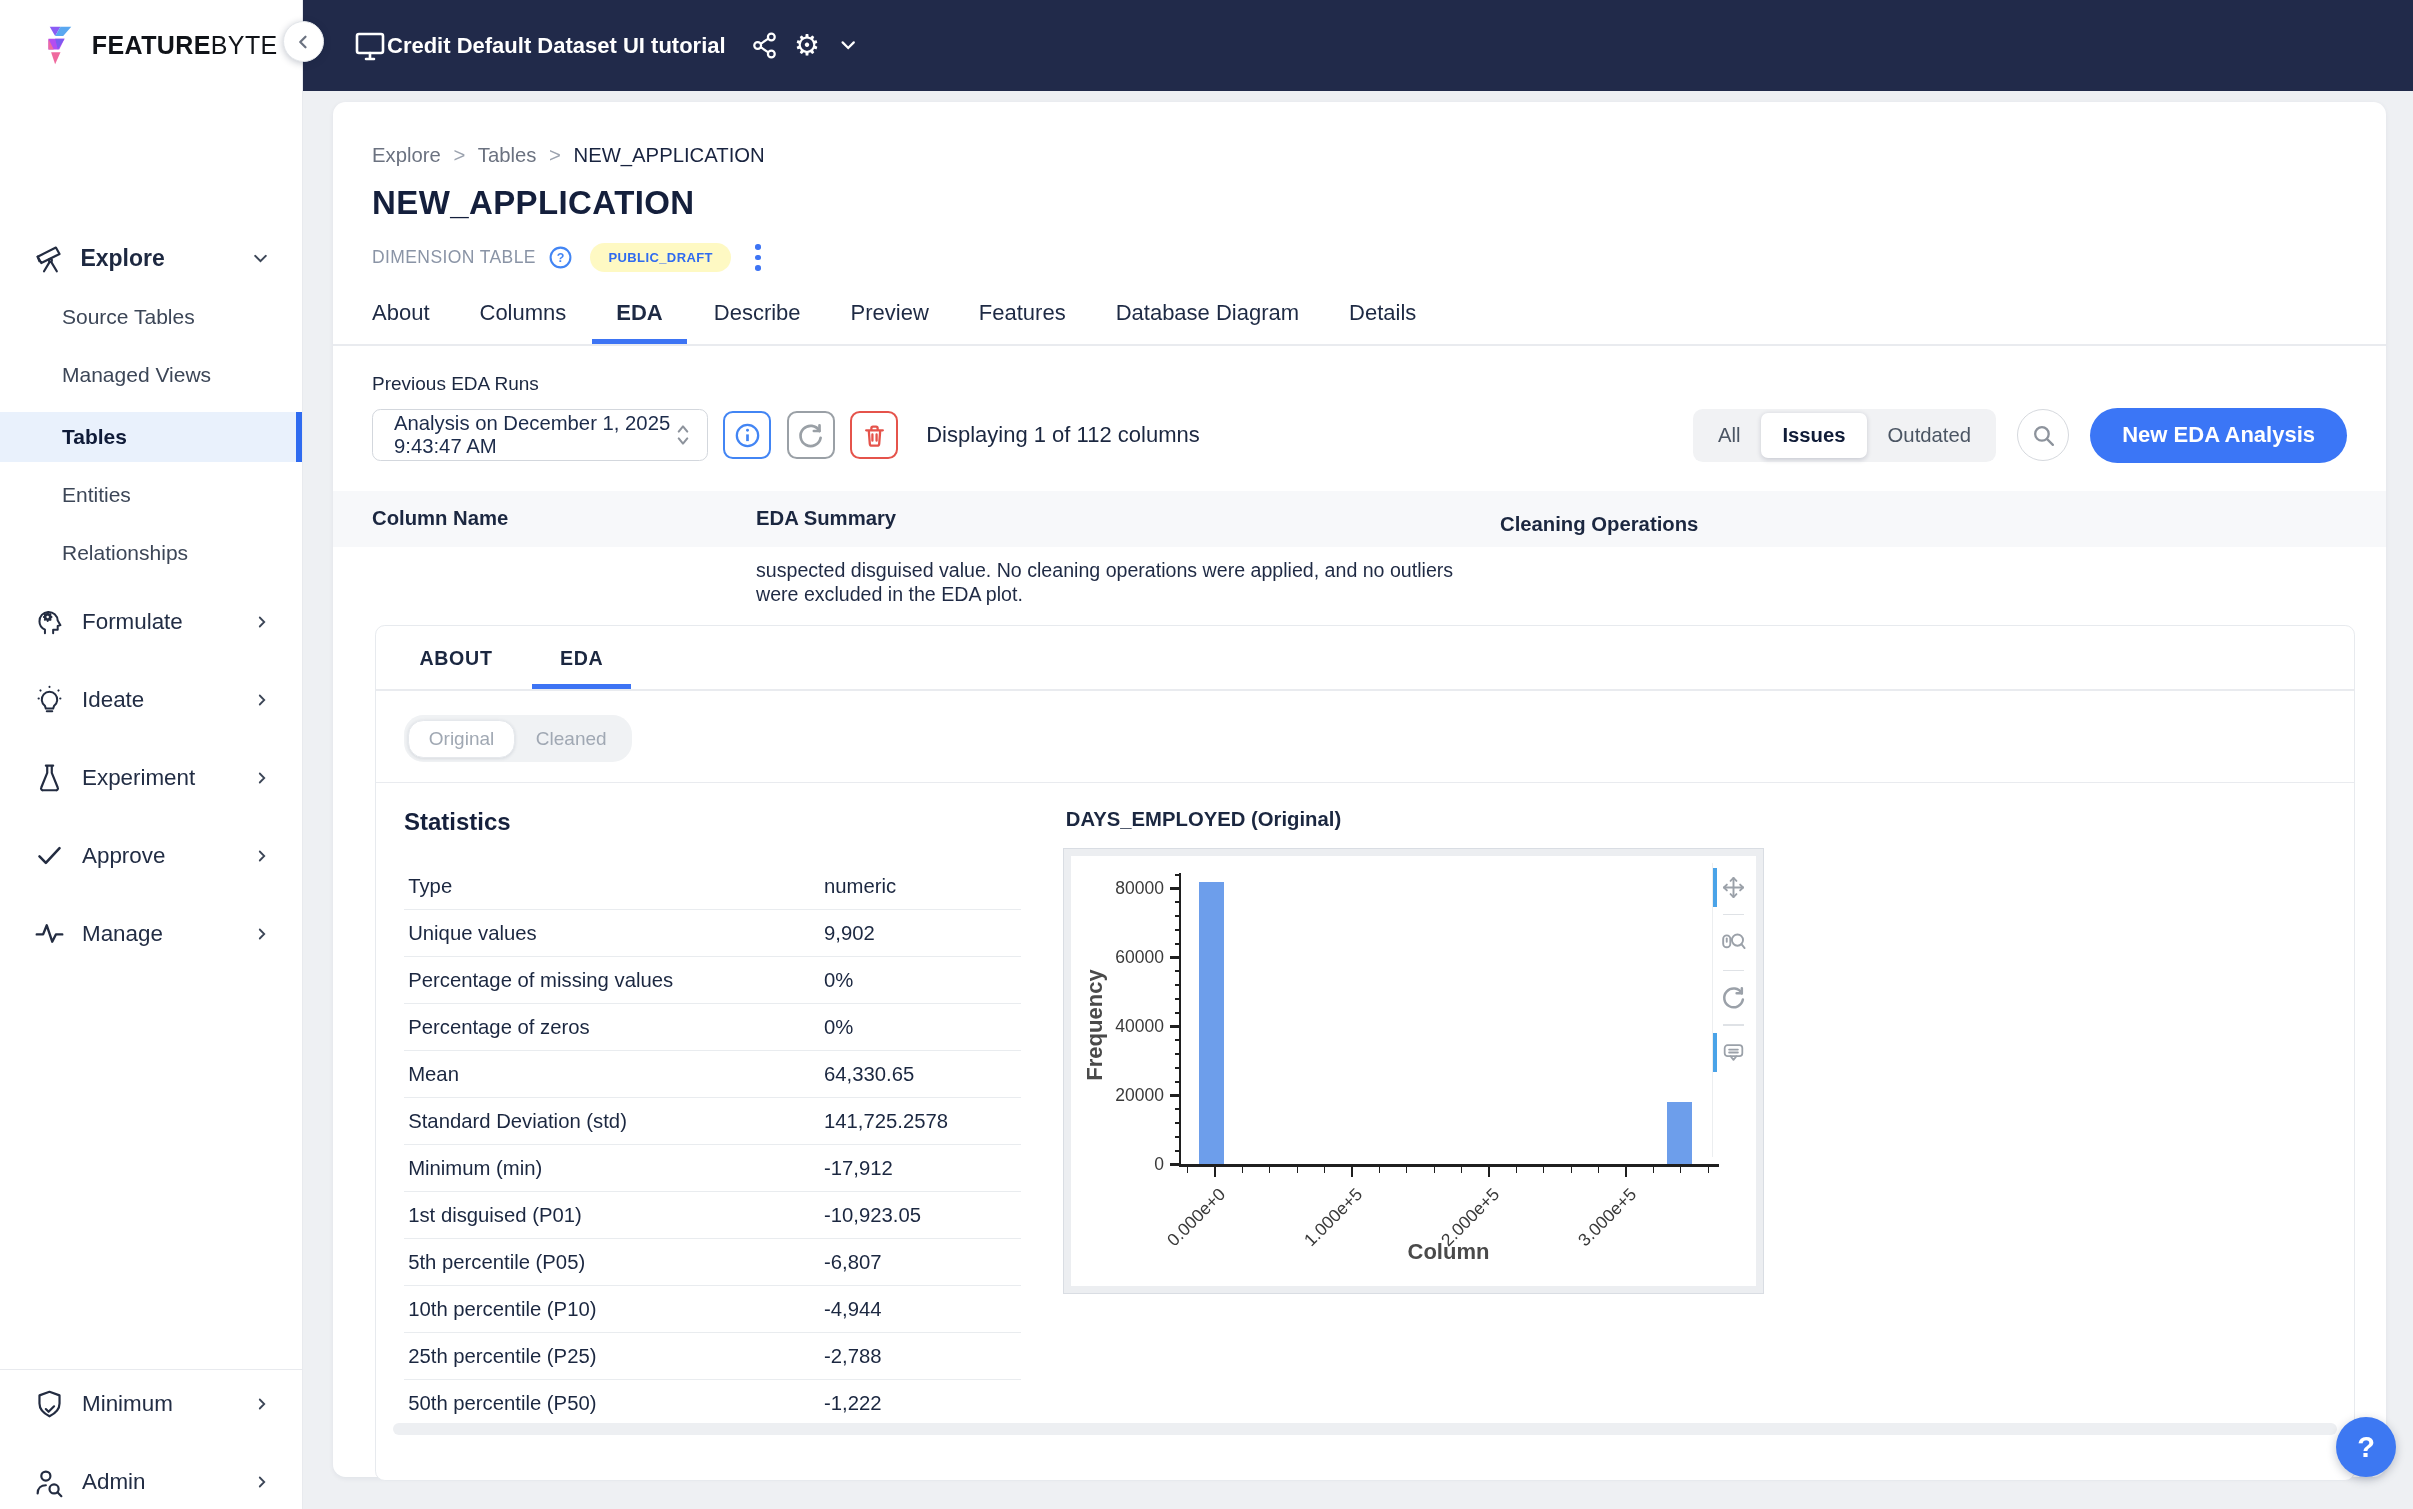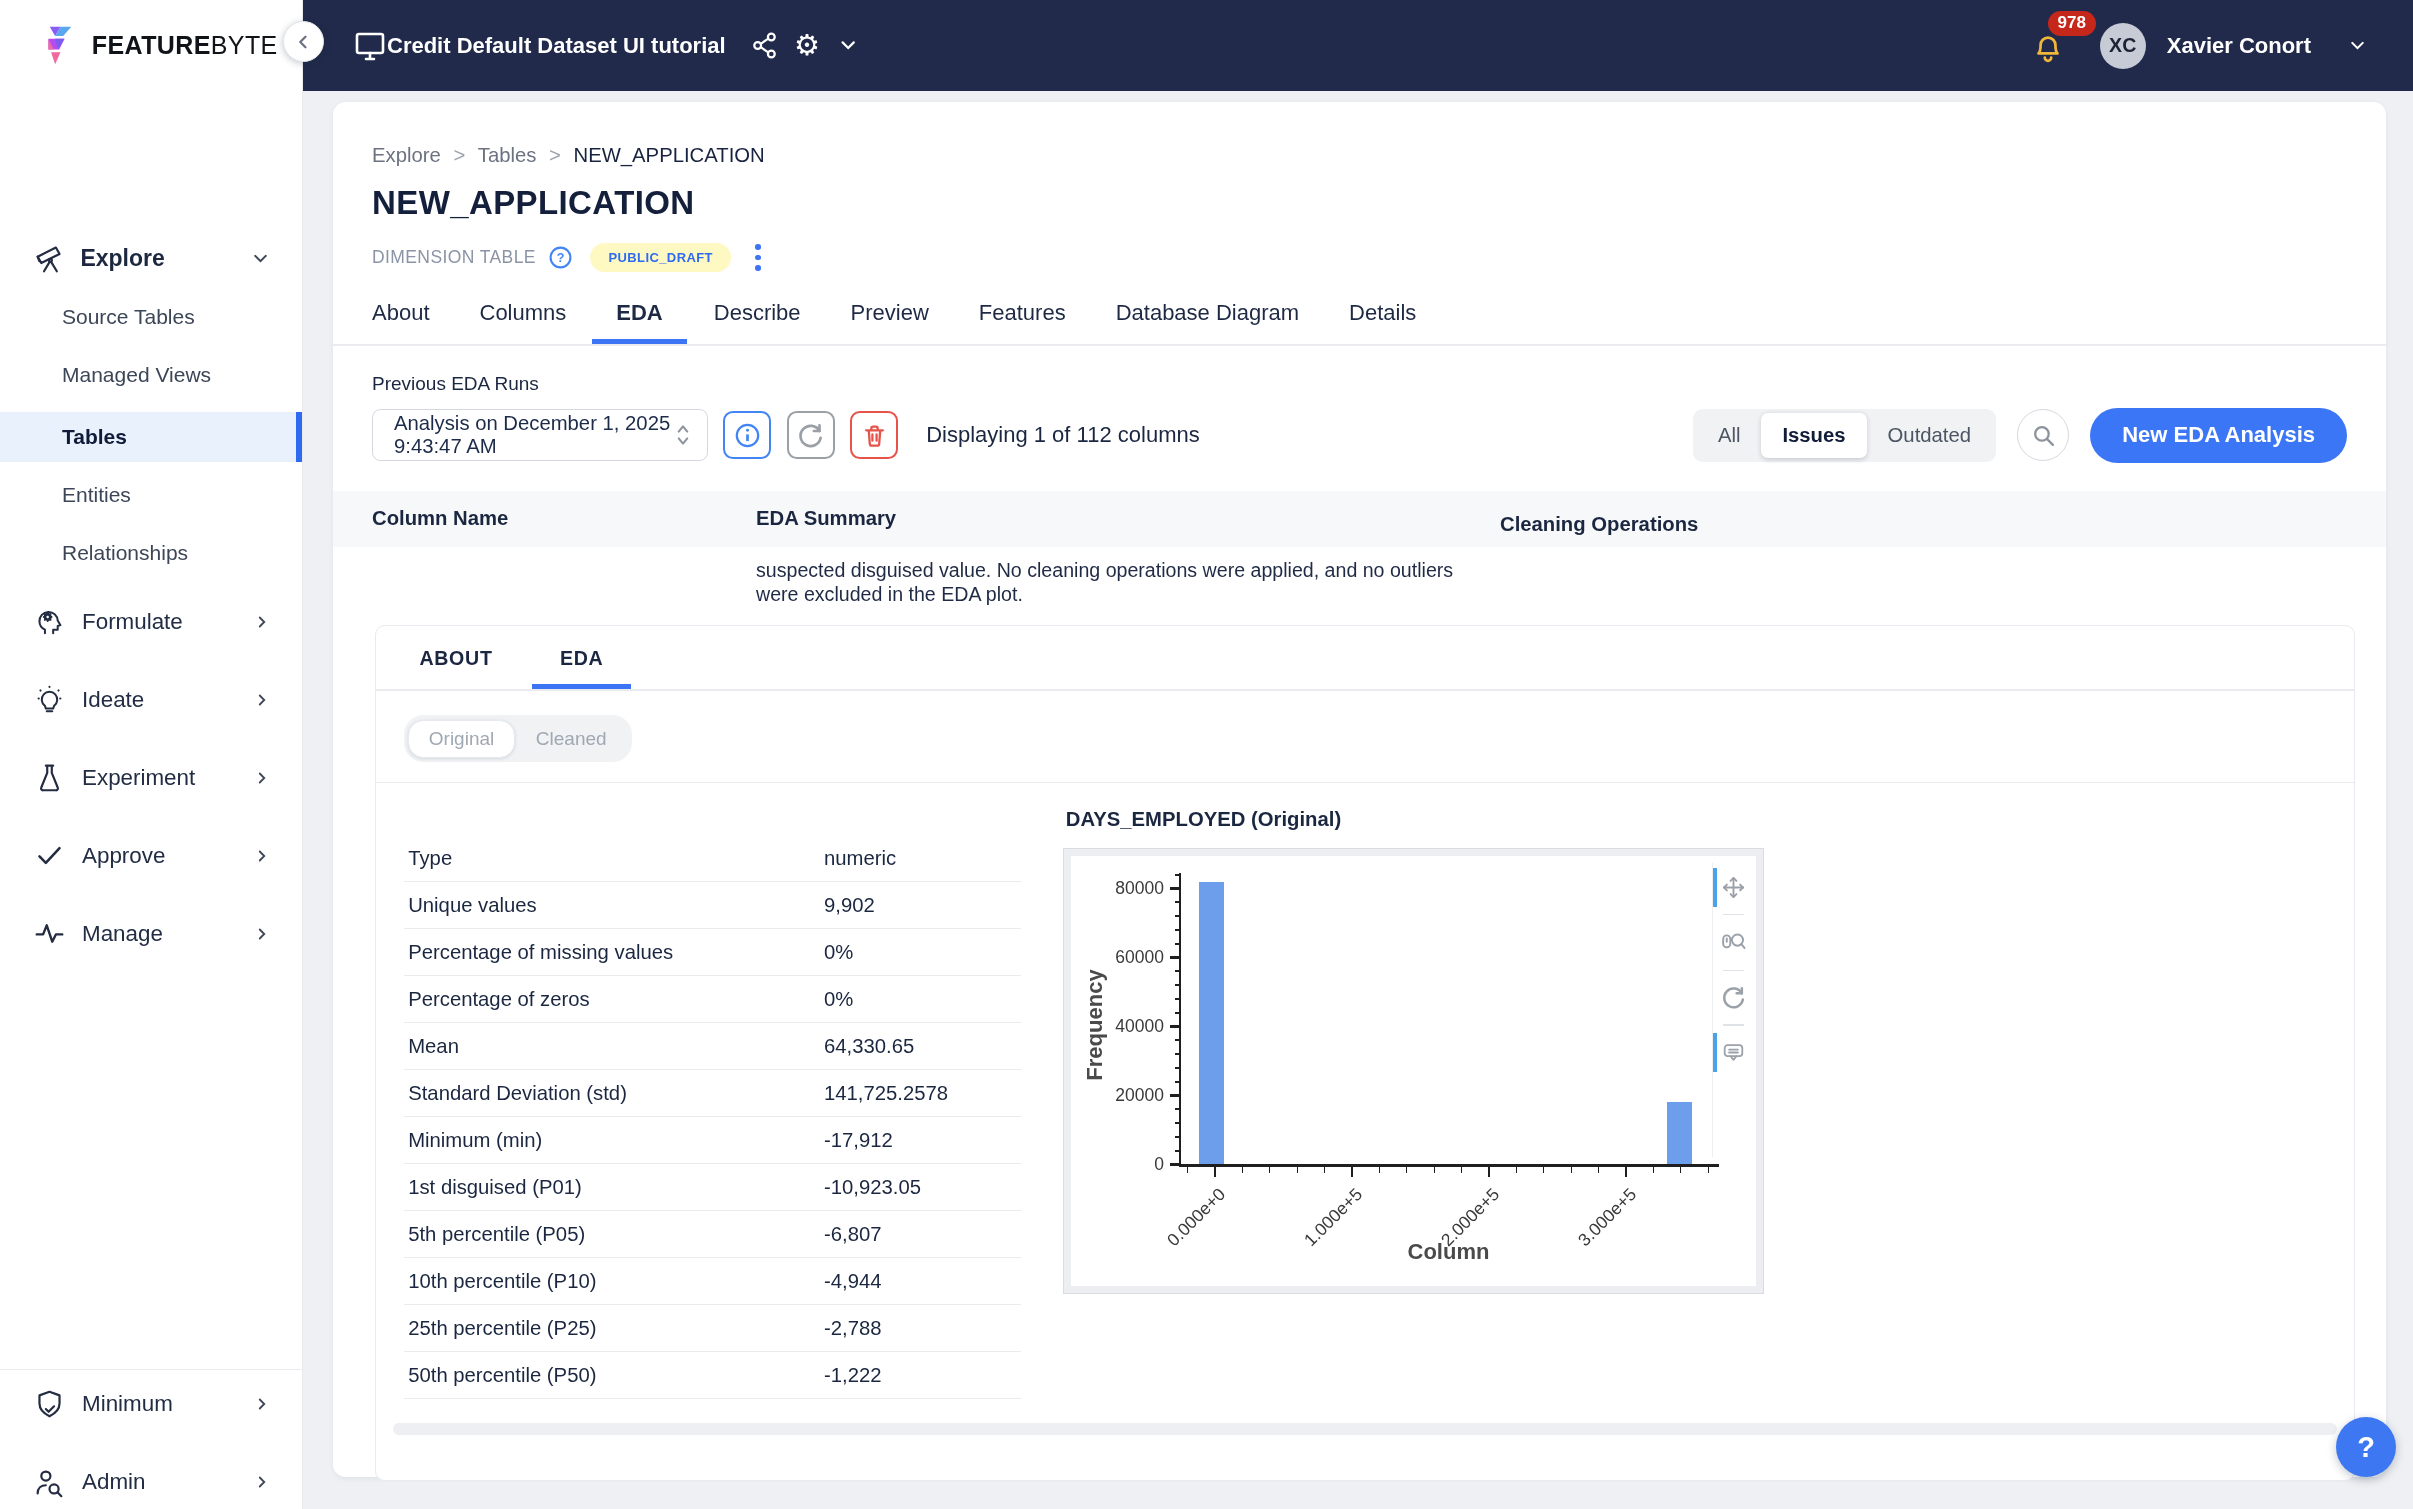--- a/index.html
+++ b/index.html
@@ -320,36 +320,20 @@
         <path d="M12.6 15 L21.4 9 M12.6 19 L21.4 25"></path>
     </svg>
   </span>
   <span class="tb-gear">⚙</span>
   <span class="tb-icon" style="margin-left:17px">
     <svg width="22.4" height="22.4" viewBox="0 0 24 24" fill="none" stroke="#fff" stroke-width="2.4" stroke-linecap="round">
         <polyline points="6,9 12,15 18,9"></polyline>
       </svg>
   </span>
 
-  <div class="tb-right">
-    <div class="bell-wrap">
-      <svg width="36" height="36" viewBox="0 0 34 34" fill="none" stroke="#f2b63a" stroke-width="2.6" stroke-linecap="round" stroke-linejoin="round">
-        <path d="M8 24 c2-2 2-5 2-8 a7 7 0 0 1 14 0 c0 3 0 6 2 8 Z"></path>
-          <path d="M14 28 a3 3 0 0 0 6 0"></path>
-      </svg>
-      <span class="badge">978</span>
-    </div>
-    <div class="avatar">XC</div>
-    <span class="user-name">Xavier Conort</span>
-    <span class="tb-caret">
-      <svg width="21" height="21" viewBox="0 0 24 24" fill="none" stroke="#fff" stroke-width="2.4" stroke-linecap="round">
-          <polyline points="6,9 12,15 18,9"></polyline>
-        </svg>
-    </span>
-  </div>
 </div>
 
 <div class="card">
 
   <div class="crumbs">
     <span>Explore</span>
     <span class="sep">&gt;</span>
     <span>Tables</span>
     <span class="sep">&gt;</span>
     <span class="last">NEW_APPLICATION</span>
@@ -454,20 +438,21 @@
       <div class="view-toggle">
         <div class="view-btn active">Original</div>
           <div class="view-btn">Cleaned</div>
       </div>
     </div>
 
     <div class="panel-divider"></div>
 
     <div class="panel-body">
       <div class="stats-col">
+        <div class="stats-title">Statistics</div>
         <div class="stats-table">
           <div class="stat-row">
               <div class="s-label">Type</div>
               <div class="s-value">numeric</div>
             </div>
             <div class="stat-row">
               <div class="s-label">Unique values</div>
               <div class="s-value">9,902</div>
             </div>
             <div class="stat-row">

